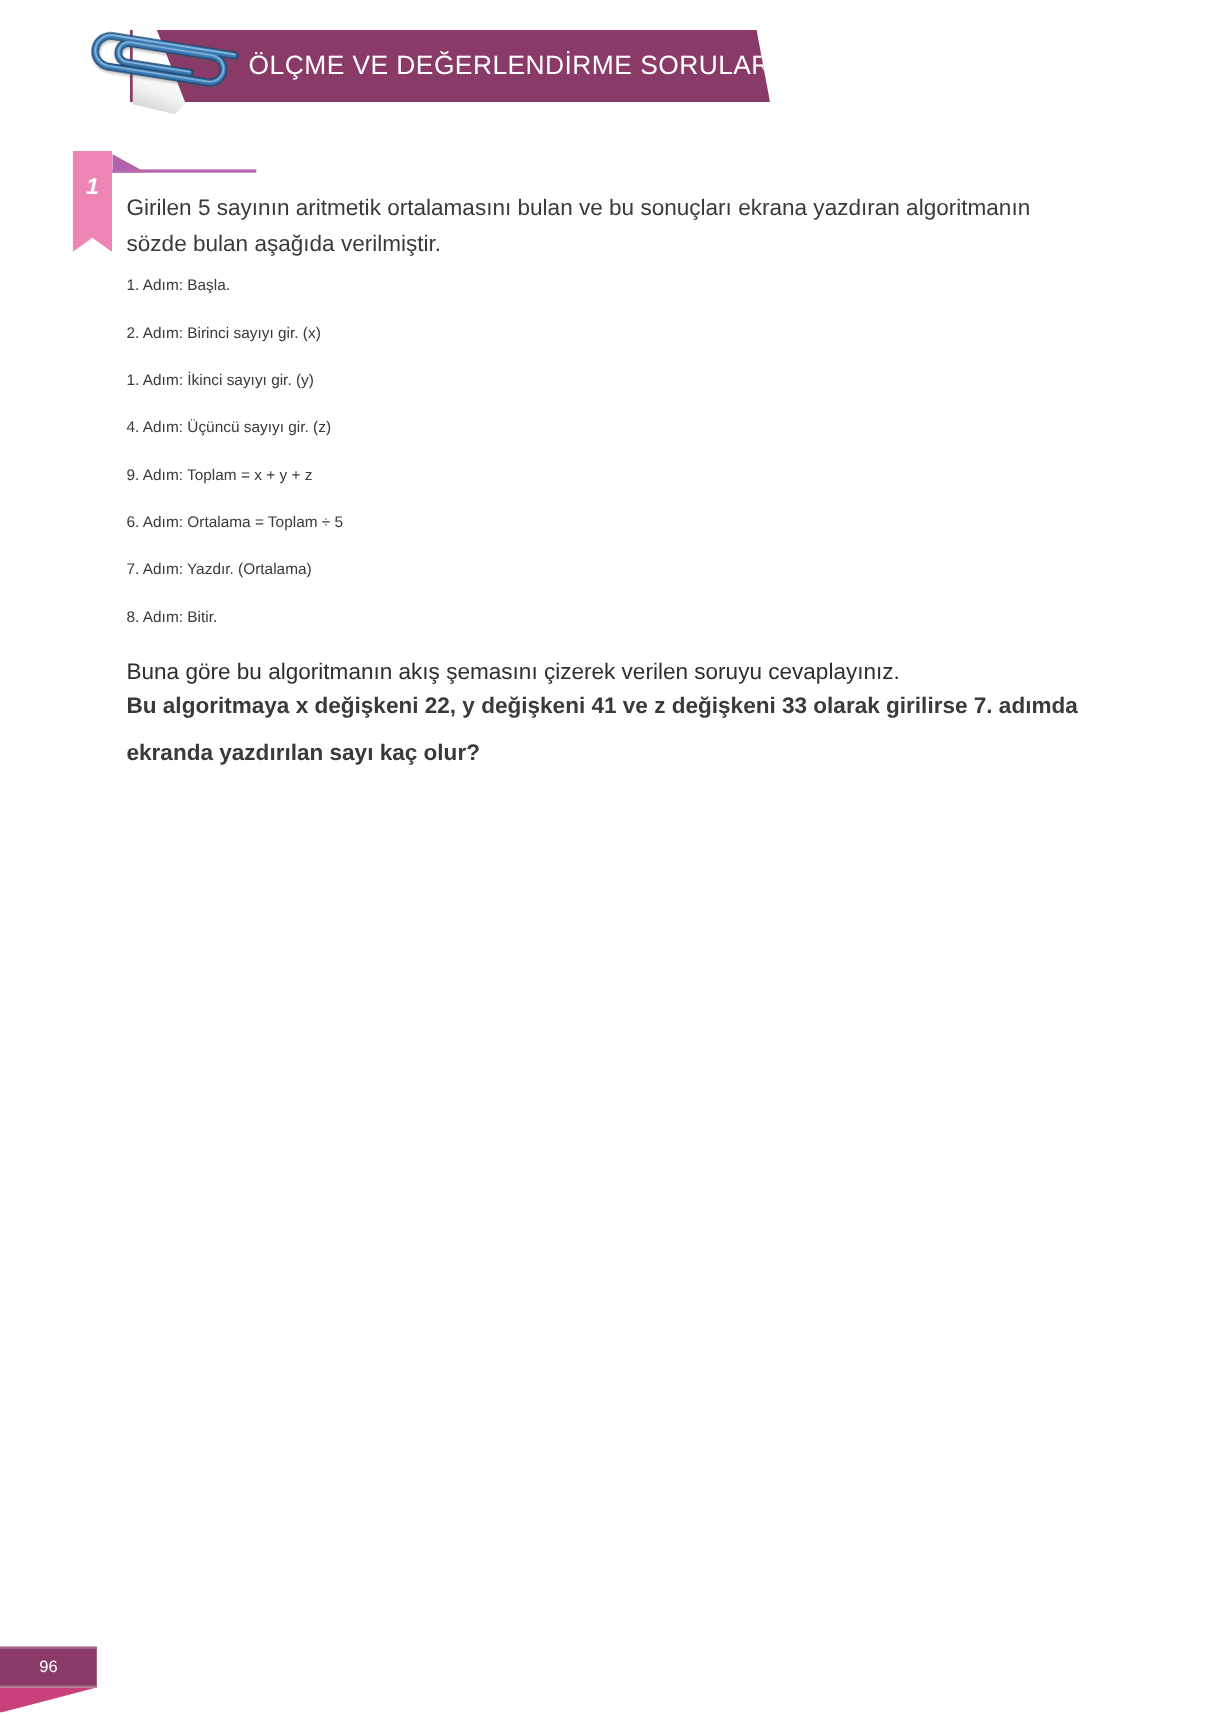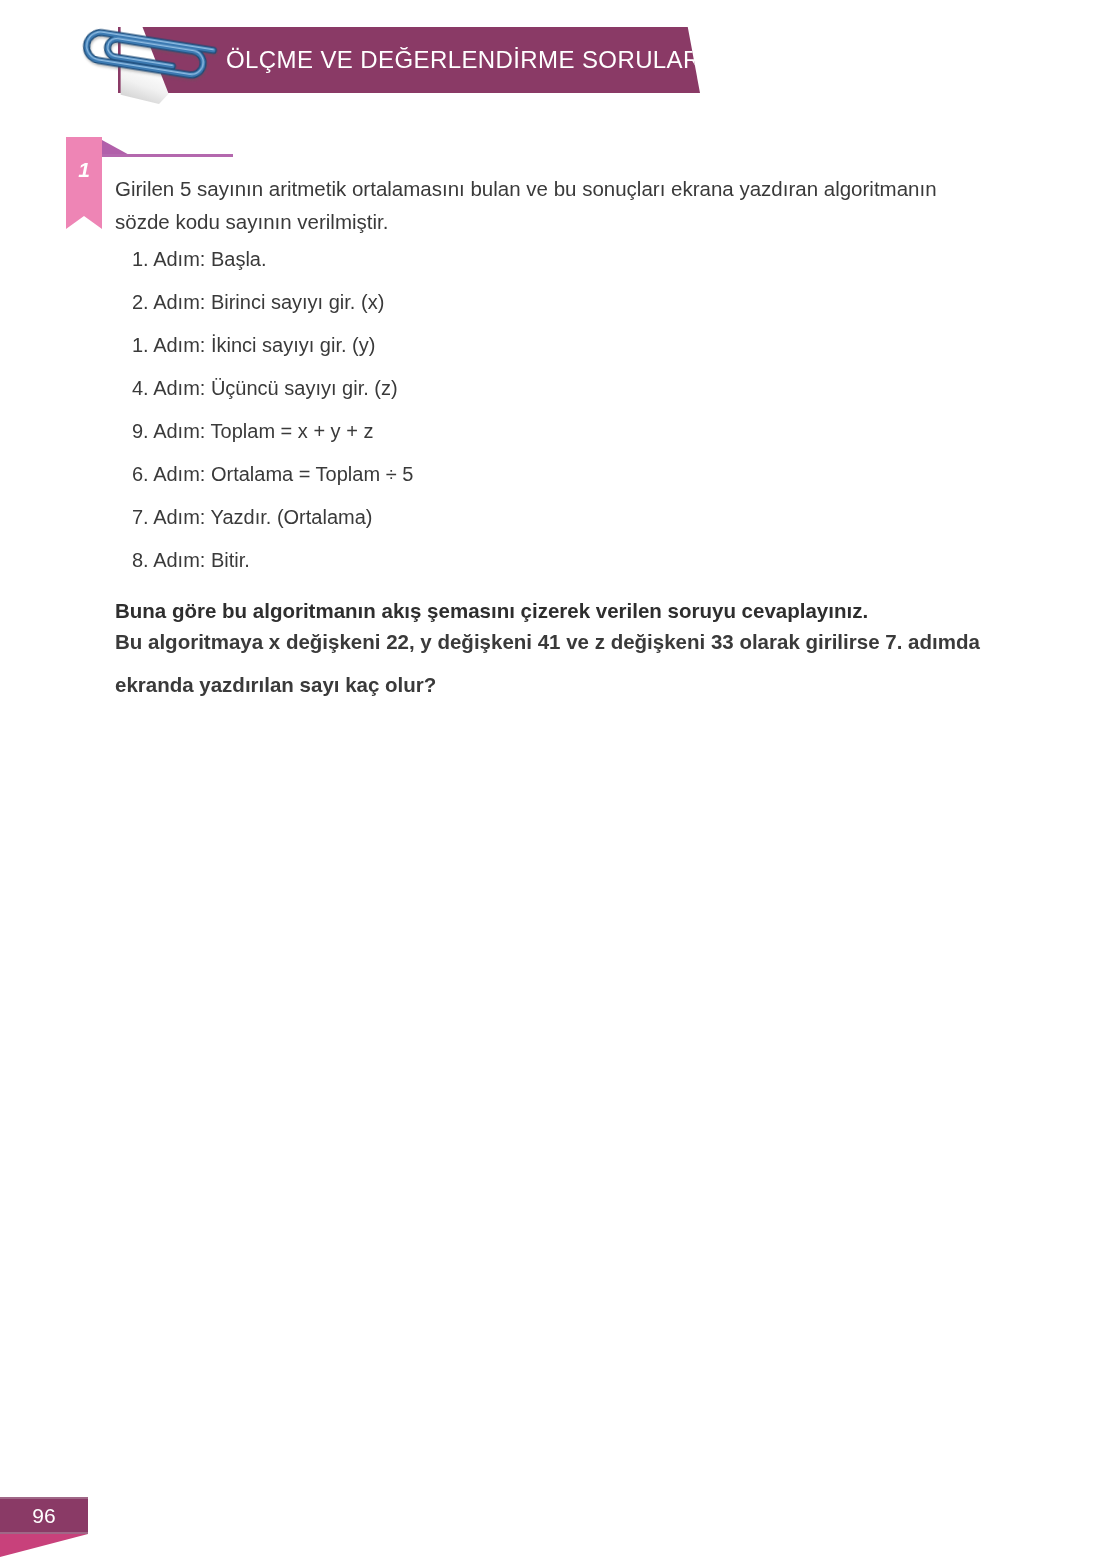--- a/index.html
+++ b/index.html
@@ -64,40 +64,40 @@
     position:absolute; left:102px; top:154px;
     width:131px; height:3px;
     background:#b468ae;
   }
 
   
   .intro { position:absolute; left:115px; top:172px; }
   .intro span { display:block; font-size:20.5px; line-height:33px; }
 
   .steps { position:absolute; left:115px; top:247px; }
-  .steps p { font-size:20px; line-height:24px; margin:0 0 19px 17px; }
+  .steps p { font-size:14px; line-height:24px; margin:0 0 19px 0; }
 
   .prompt {
     position:absolute; left:115px; top:599px;
-    font-size:20.5px; font-weight:bold; color:#2e2e2e;
+    font-size:20.5px; font-weight:normal; color:#2e2e2e;
   }
 
   .body2 { position:absolute; left:115px; top:630px;font-weight:bold; }
   .body2 span { display:block; font-size:20.5px; line-height:24px; margin:0 0 19px 0; }
 
   
   .page-num-box {
     position:absolute; left:0; top:1497px;
     width:88px; height:37px;
     background:#8a3a66;
     border-top:2px solid #a06787;
     border-bottom:2px solid #a06787;
     display:flex; align-items:center; justify-content:center;
   }
-  .page-num-box span { color:#ffffff; font-size:21px; }
+  .page-num-box span { color:#ffffff; font-size:15px; }
   .page-num-wedge {
     position:absolute; left:0; top:1534px;
     width:88px; height:23px;
     background:#c8417b;
     clip-path:polygon(0 0, 100% 0, 0 100%);
   }
 </style>
 </head>
 <body>
 
@@ -114,21 +114,21 @@
 </svg>
 
 <div class="ribbon">
   <span class="ribbon-number">1</span>
 </div>
 <div class="ribbon-fold"></div>
 <div class="ribbon-rule"></div>
 
 <div class="intro">
   <span>Girilen 5 sayının aritmetik ortalamasını bulan ve bu sonuçları ekrana yazdıran algoritmanın</span>
-  <span>sözde kodu sayının verilmiştir.</span>
+  <span>sözde bulan aşağıda verilmiştir.</span>
 </div>
 
 <div class="steps">
   <p>1. Adım: Başla.</p>
   <p>2. Adım: Birinci sayıyı gir. (x)</p>
   <p>1. Adım: İkinci sayıyı gir. (y)</p>
   <p>4. Adım: Üçüncü sayıyı gir. (z)</p>
   <p>9. Adım: Toplam = x + y + z</p>
   <p>6. Adım: Ortalama = Toplam ÷ 5</p>
   <p>7. Adım: Yazdır. (Ortalama)</p>

